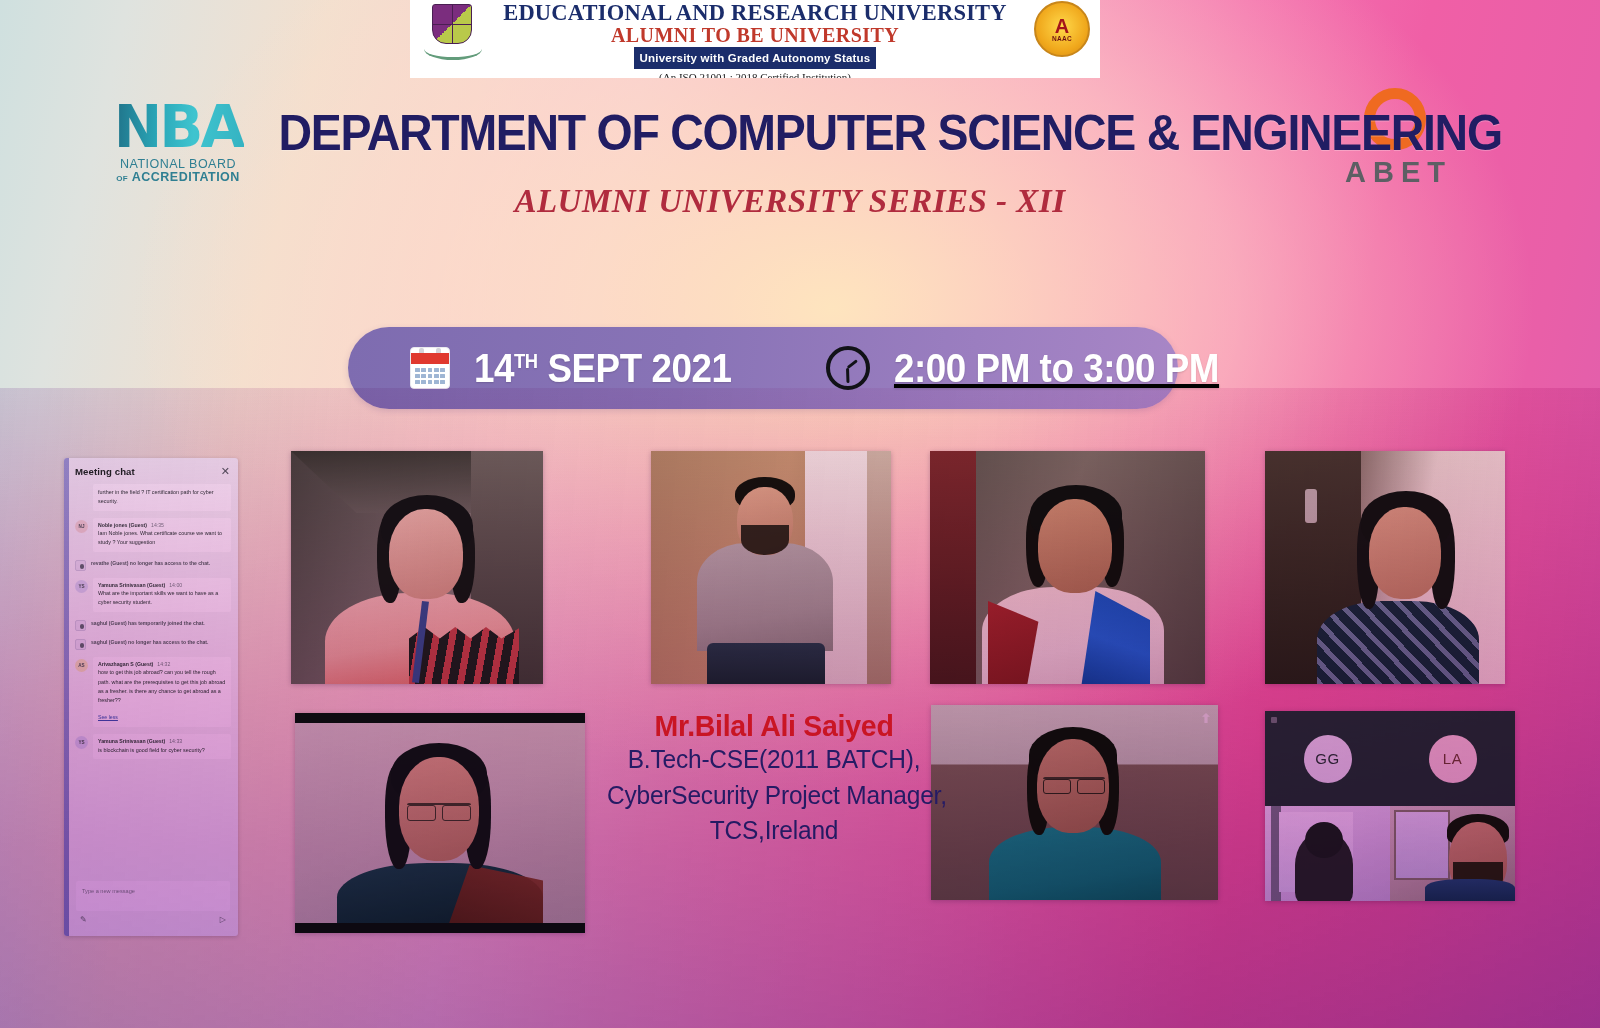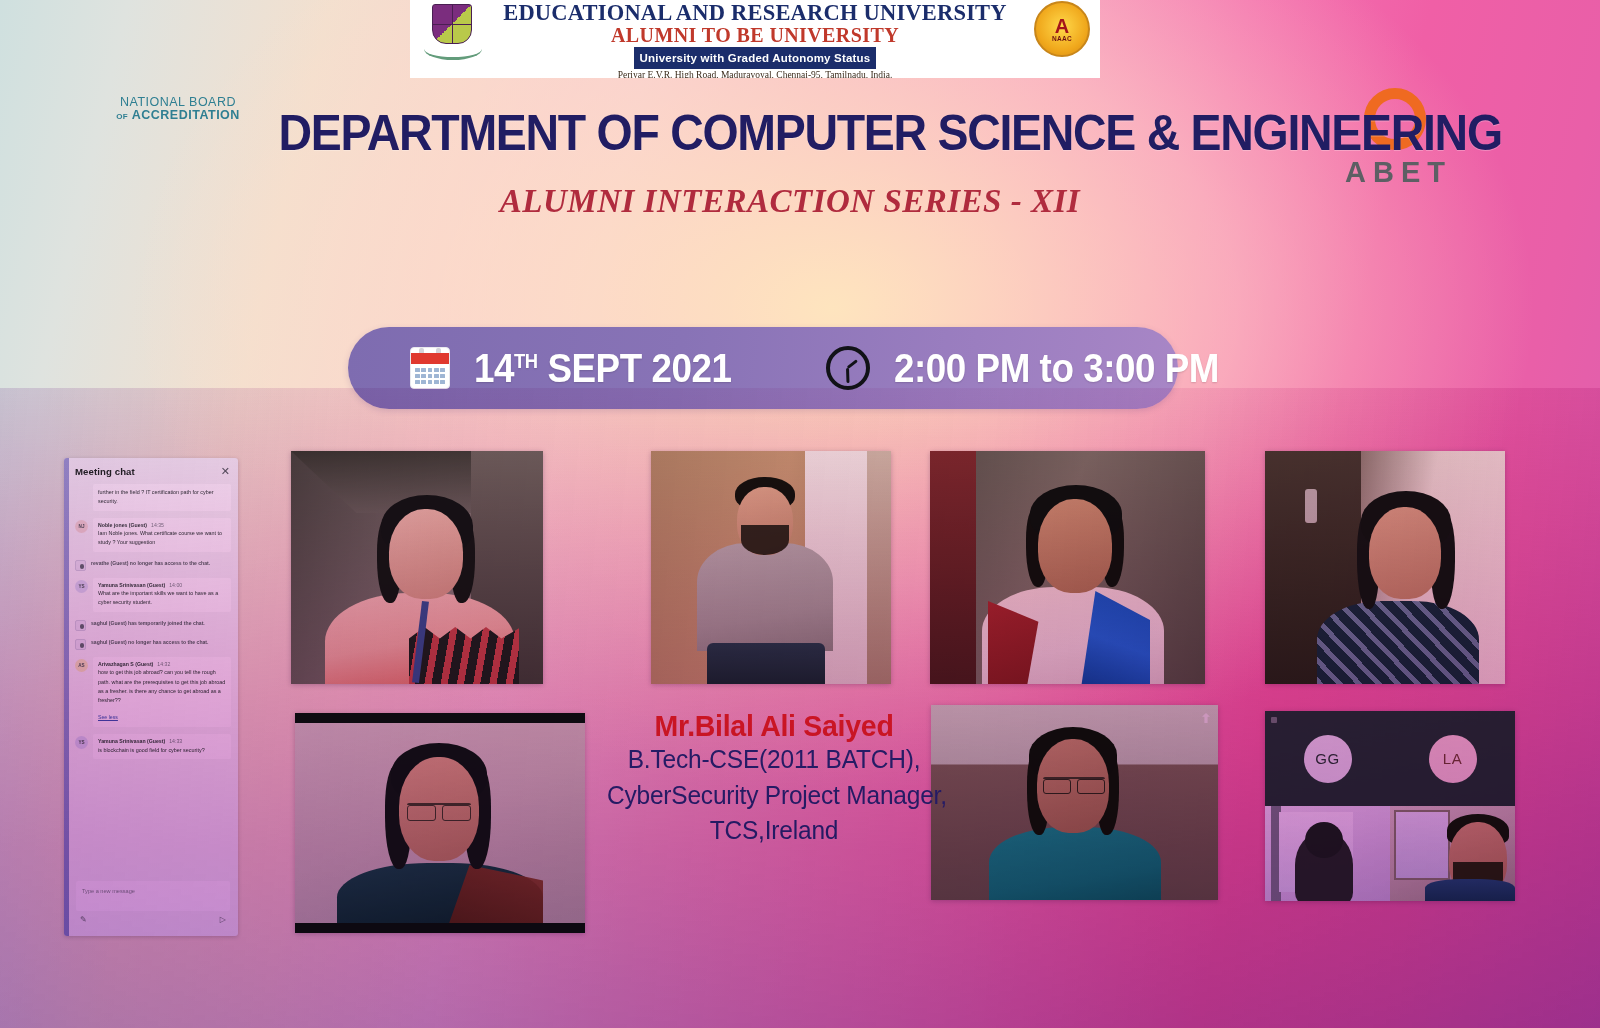--- a/index.html
+++ b/index.html
@@ -315,21 +315,21 @@
     font-weight: bold;
     font-size: 40px;
     letter-spacing: -.5px;
     transform: scaleX(0.92);
     transform-origin: left center;
     white-space: nowrap;
     text-shadow: 0 1px 2px rgba(0,0,0,.15);
   }
   .pill-text sup { font-size: 20px; vertical-align: super; }
 
-  .pill-clock { margin-left: 72px; }
+  .pill-clock { margin-left: 72px; text-decoration: underline; }
   .clock-icon {
     width: 44px; height: 44px;
     border: 4px solid #111217;
     border-radius: 50%;
     position: relative;
     background: transparent;
   }
   .clock-icon .hand {
     position: absolute;
     background: #111217;
@@ -695,36 +695,38 @@
         <div class="crest-shield"></div>
         <div class="crest-wreath"></div>
       </div>
       <div class="lh-naac">
         <span class="naac-a">A</span>
         <span class="naac-t">NAAC</span>
       </div>
       <div class="lh-l1">EDUCATIONAL AND RESEARCH UNIVERSITY</div>
       <div class="lh-l2">ALUMNI TO BE UNIVERSITY</div>
       <div class="lh-l3">University with Graded Autonomy Status</div>
+      <div class="lh-l4">(An ISO 21001 : 2018 Certified Institution)</div>
       <div class="lh-l5">Periyar E.V.R. High Road, Maduravoyal, Chennai-95, Tamilnadu, India.</div>
     </div>
   </div>
 
   <div class="nba-logo">
+    <div class="nba-mark">NBA</div>
     <div class="nba-sub1">NATIONAL BOARD</div>
     <div class="nba-sub2"><em>OF</em> ACCREDITATION</div>
   </div>
 
   <div class="abet-logo">
     <div class="abet-ring"></div>
     <div class="abet-word">ABET</div>
   </div>
 
   <div class="dept-title">DEPARTMENT OF COMPUTER SCIENCE &amp; ENGINEERING</div>
-  <div class="series-title">ALUMNI INTERACTION SERIES - XII</div>
+  <div class="series-title">ALUMNI UNIVERSITY SERIES - XII</div>
 
   <div class="datetime-pill">
     <div class="pill-group pill-cal">
       <div class="cal-icon">
         <span class="ring l"></span>
           <span class="ring r"></span>
         <span class="cal-top"></span>
         <span class="cal-grid">
           <i></i>
             <i></i>

